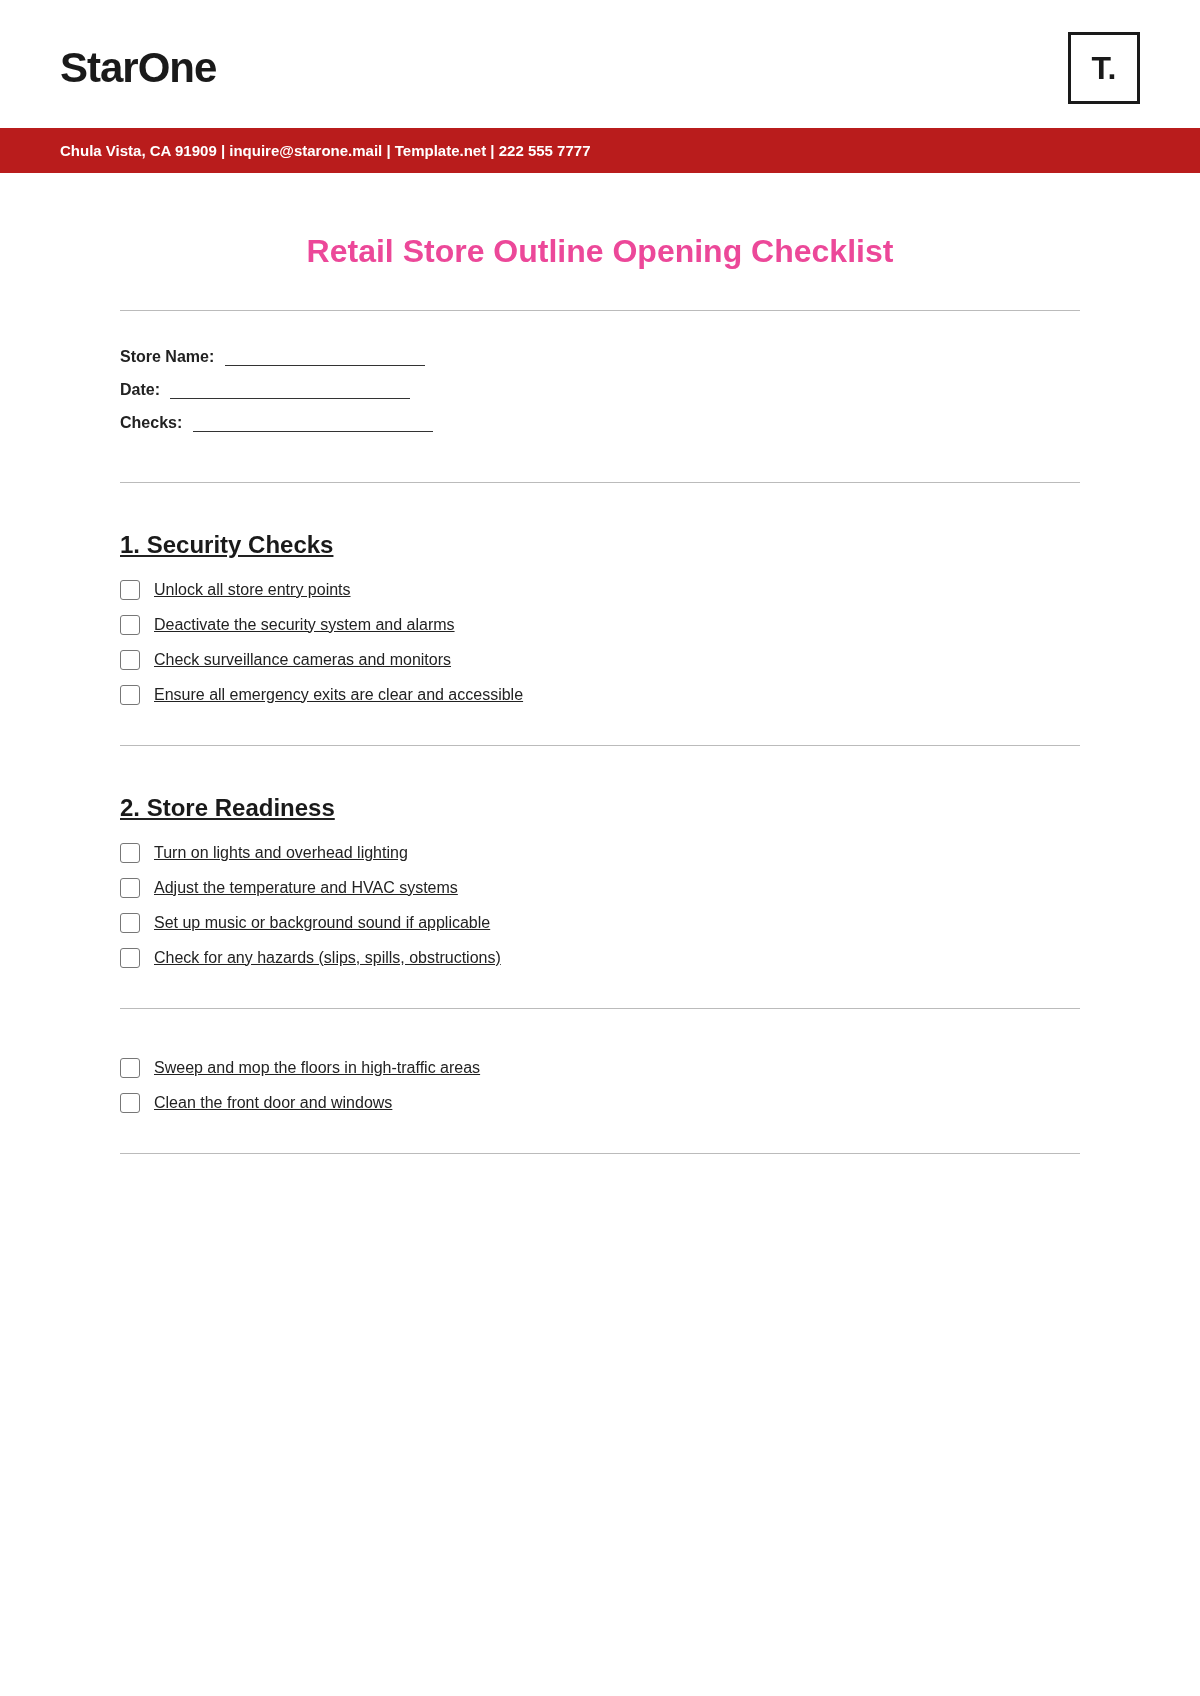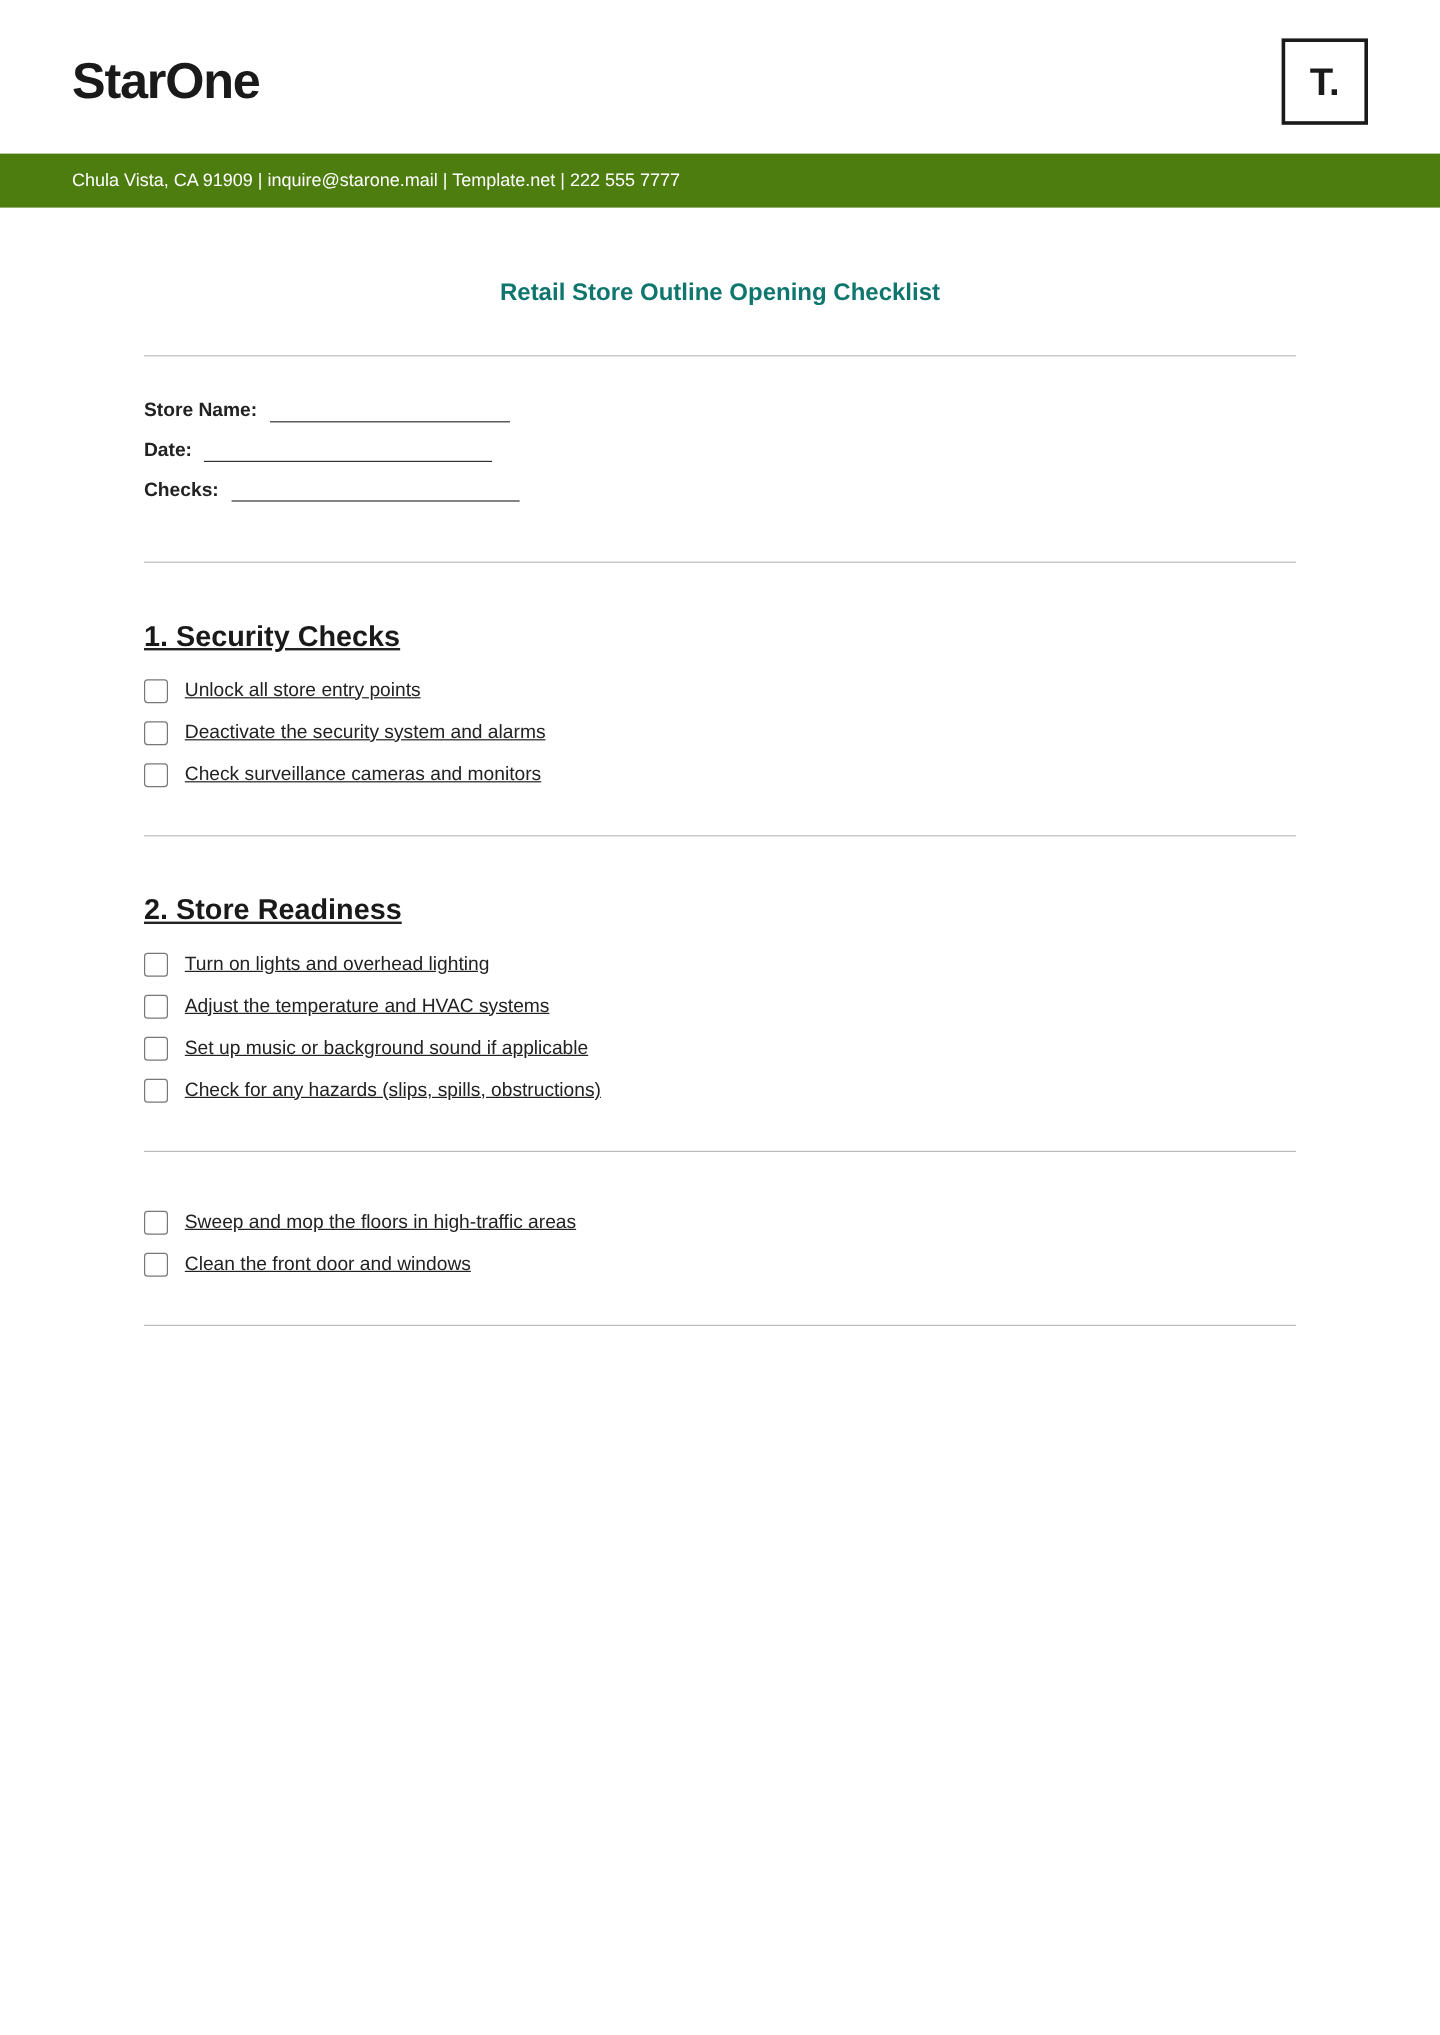--- a/index.html
+++ b/index.html
@@ -33,35 +33,36 @@
       height: 72px;
       display: flex;
       align-items: center;
       justify-content: center;
       font-size: 32px;
       font-weight: 900;
       color: #1a1a1a;
     }
 
     .contact-bar {
-      background: #4d7c0f;
+      background: #b91c1c;
       color: #fff;
       padding: 14px 60px;
       font-size: 15px;
+      font-weight: bold;
     }
 
     .main-content {
       padding: 60px 120px;
     }
 
     .page-title {
       text-align: center;
-      font-size: 20px;
-      font-weight: 900;
-      color: #0f766e;
+      font-size: 32px;
+      font-weight: 900;
+      color: #ec4899;
       margin-bottom: 40px;
     }
 
     .divider {
       border: none;
       border-top: 1px solid #bbb;
       margin: 0 0 36px 0;
     }
 
     .form-section {
@@ -176,20 +177,24 @@
             <span>Unlock all store entry points</span>
           </li>
           <li class="checklist-item">
             <span class="checkbox"></span>
             <span>Deactivate the security system and alarms</span>
           </li>
           <li class="checklist-item">
             <span class="checkbox"></span>
             <span>Check surveillance cameras and monitors</span>
           </li>
+          <li class="checklist-item">
+            <span class="checkbox"></span>
+            <span>Ensure all emergency exits are clear and accessible</span>
+          </li>
         </ul>
         <hr class="section-divider">
       </div>
       <div class="section">
         <h2 class="section-title">2. Store Readiness</h2>
         <ul class="checklist">
           <li class="checklist-item">
             <span class="checkbox"></span>
             <span>Turn on lights and overhead lighting</span>
           </li>

